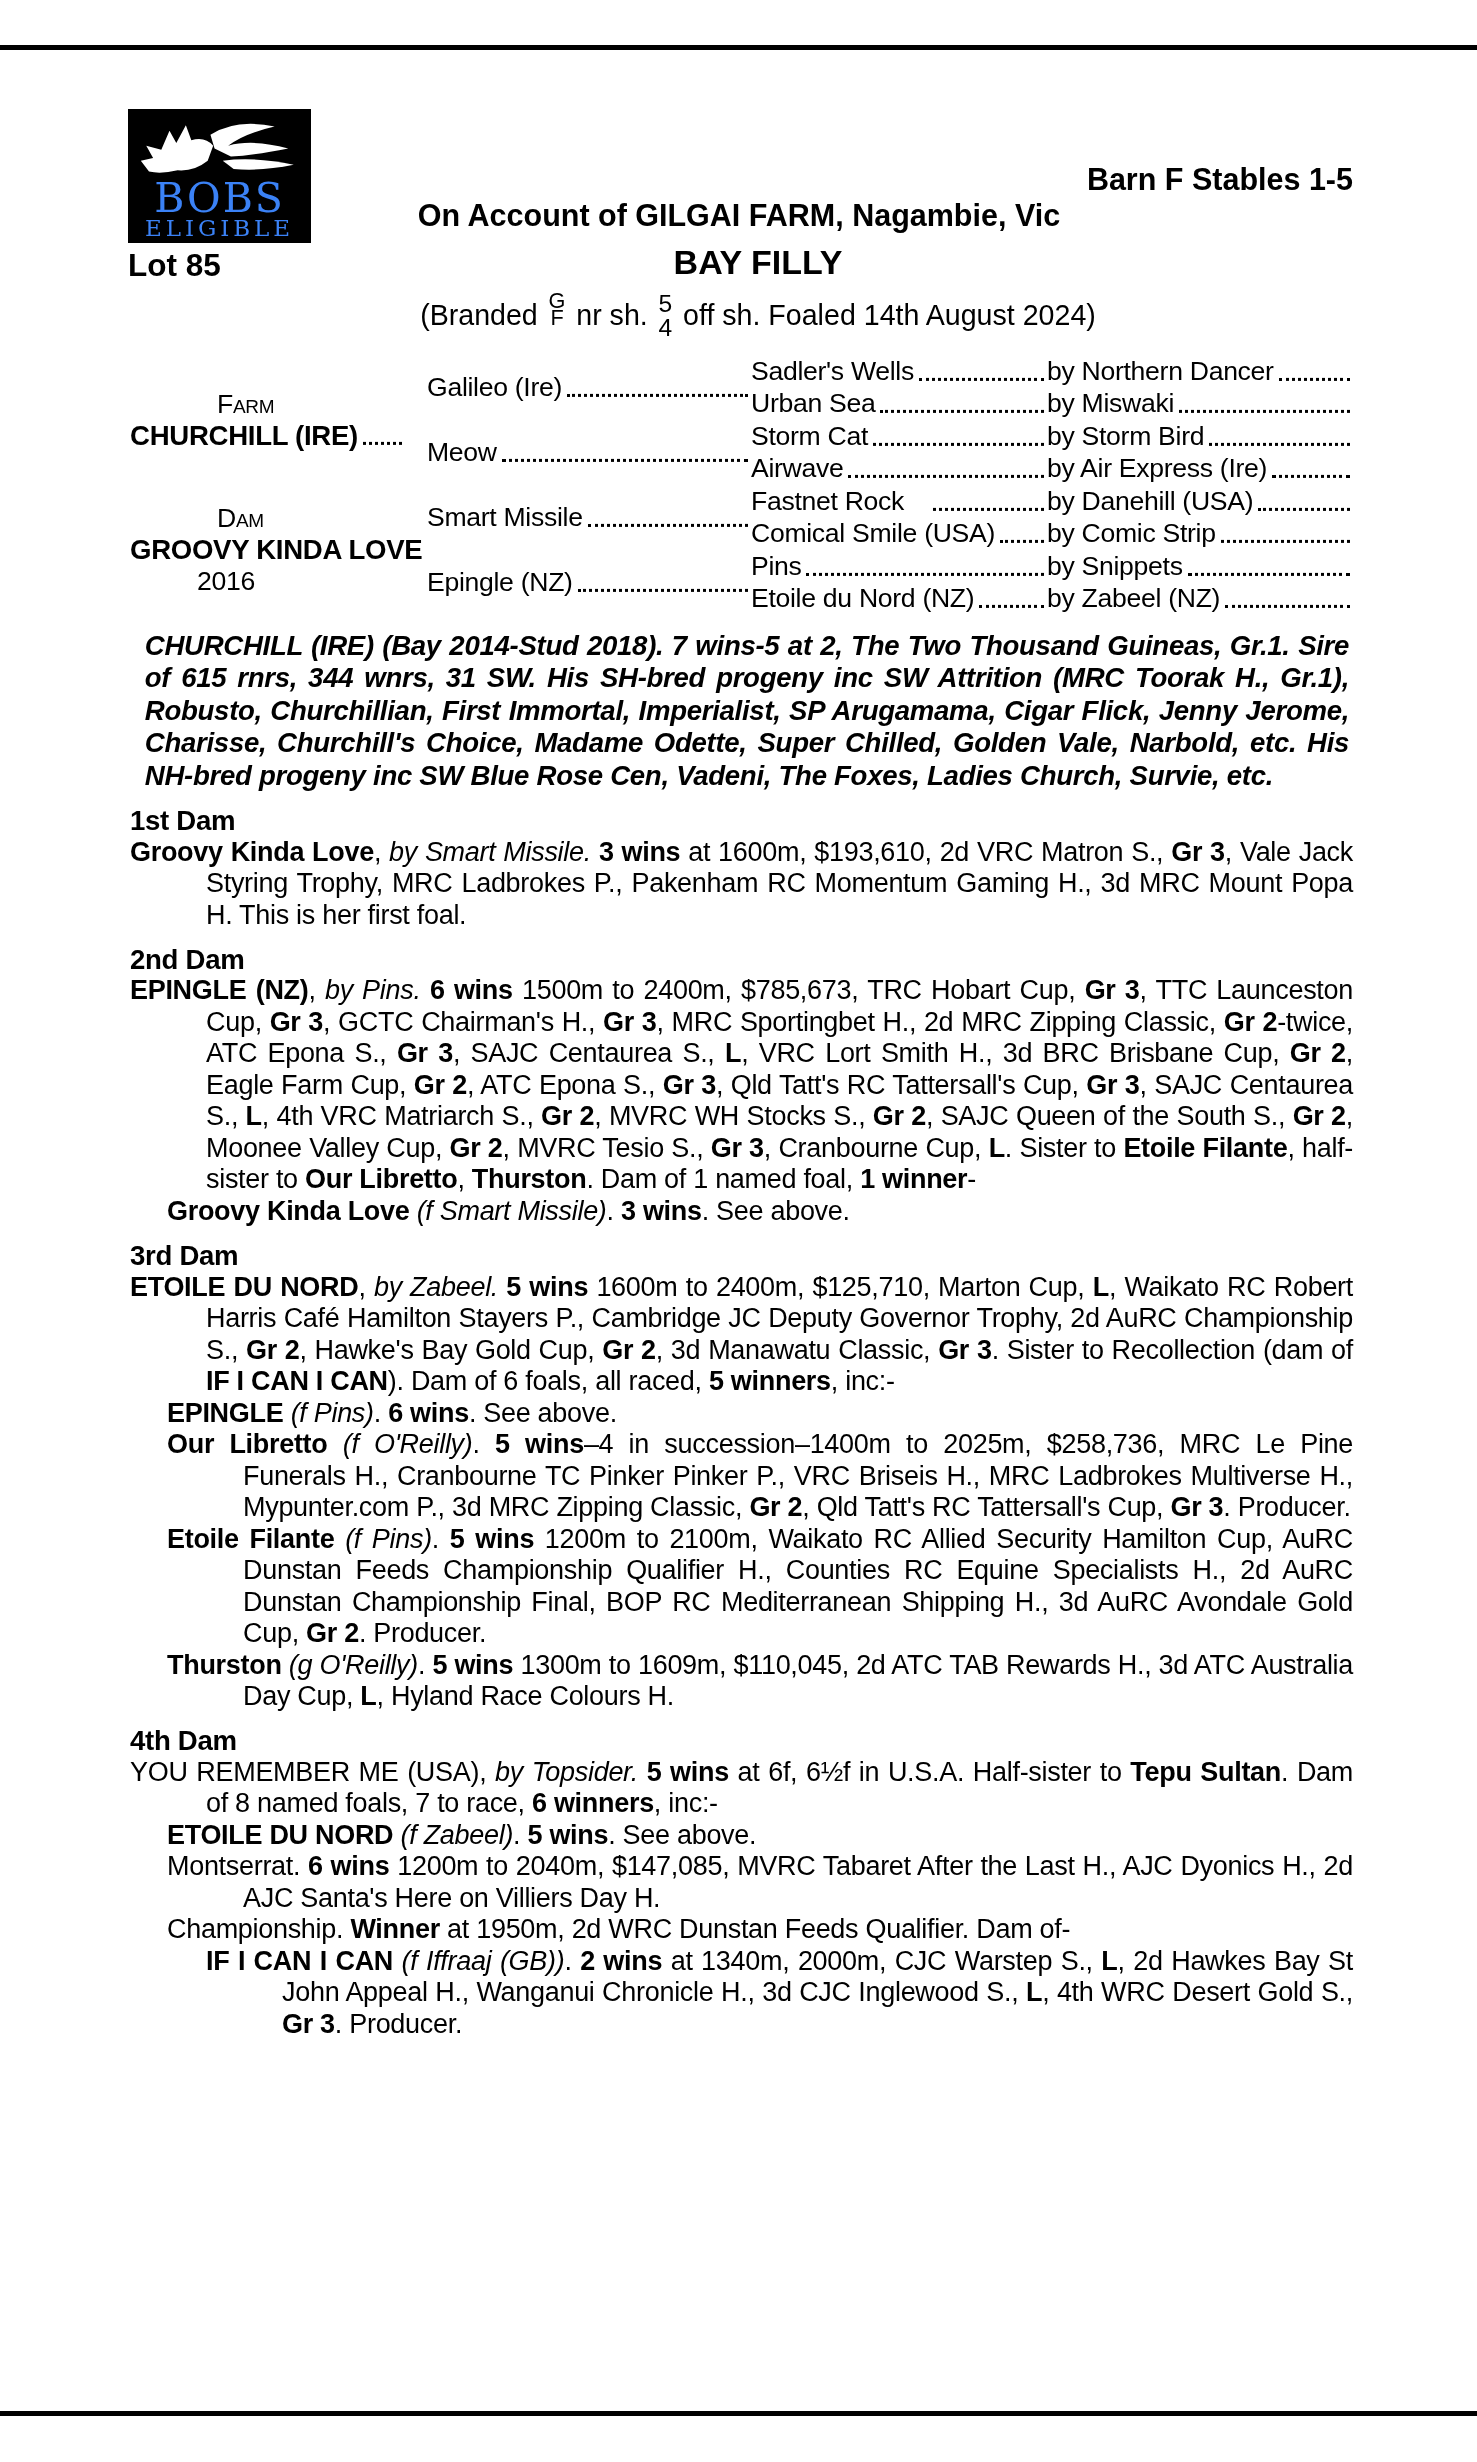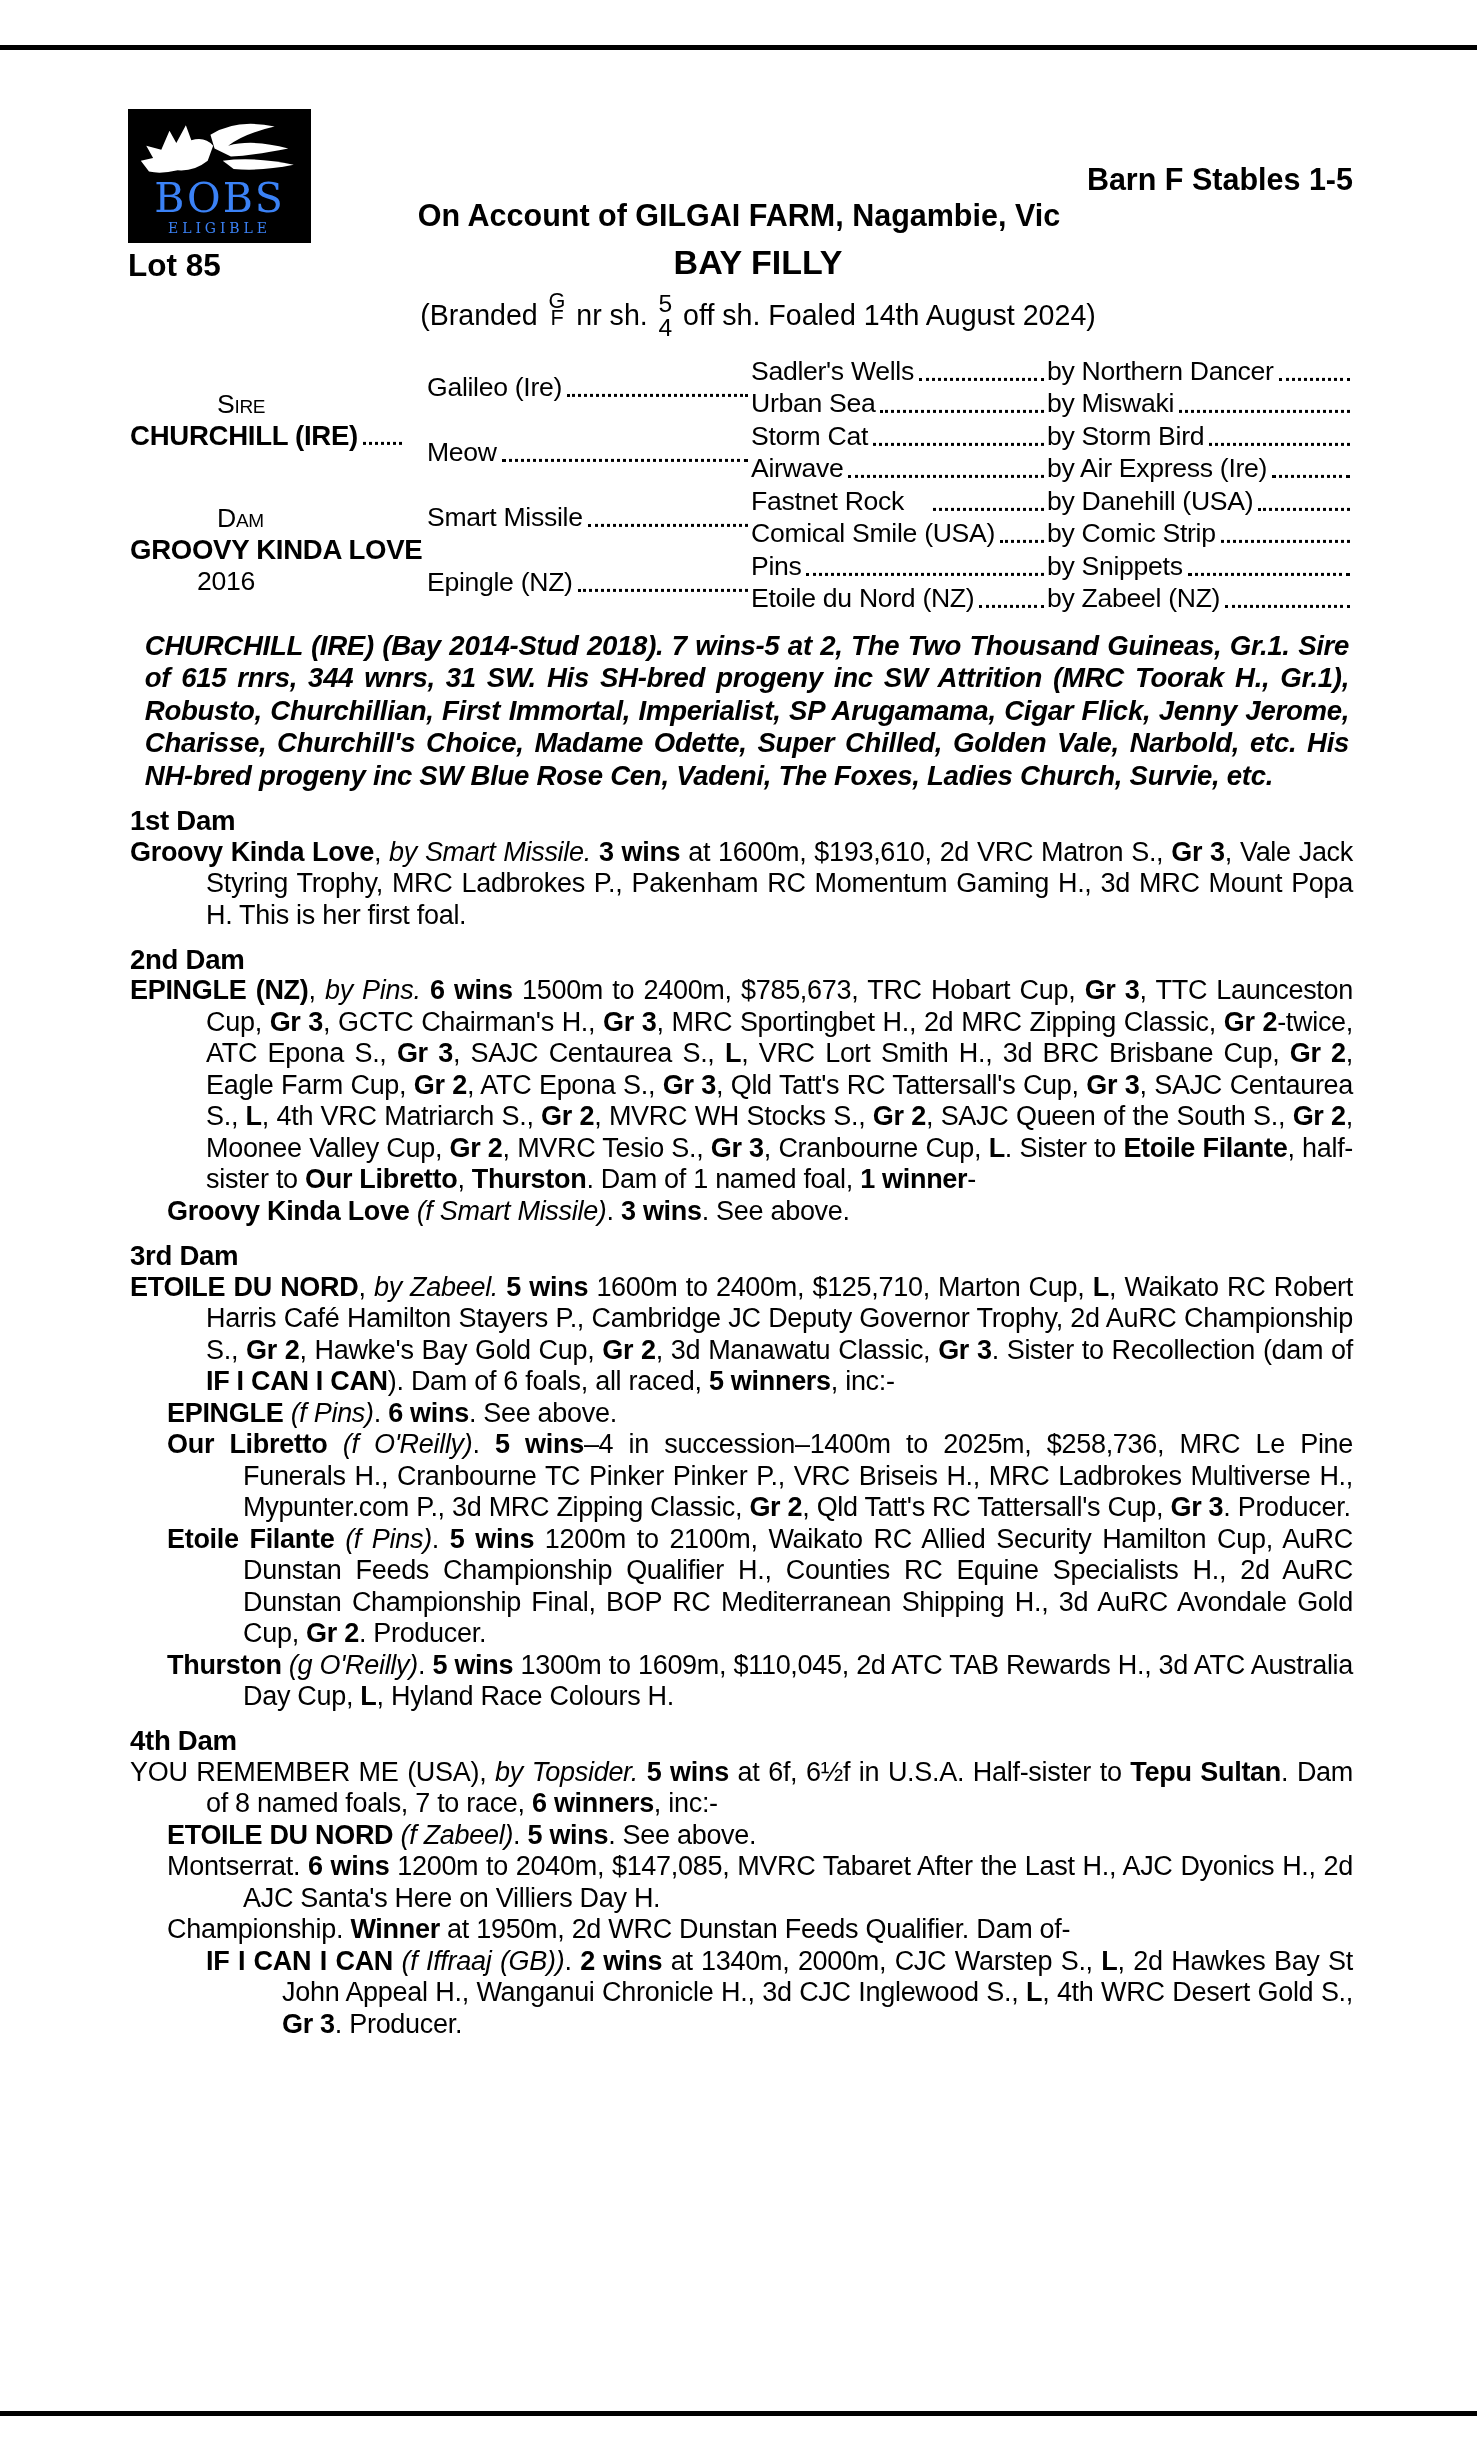--- a/index.html
+++ b/index.html
@@ -8,21 +8,21 @@
   .rule{position:absolute;left:0;right:0;height:4.9px;background:#000;}
   .rule-top{top:45px;}
   .rule-bottom{top:2411px;}
 
   
   .logo{position:absolute;left:128px;top:109px;width:183px;height:134px;background:#000;
         color:#3b82f6;display:flex;flex-direction:column;align-items:center;justify-content:flex-end;
         padding-bottom:4.9px;box-sizing:border-box;}
   .logo svg{position:absolute;top:7.9px;left:9.9px;}
   .logo-bobs{font-family:"DejaVu Serif",serif;font-size:41px;line-height:43px;letter-spacing:2px;}
-  .logo-elig{font-family:"DejaVu Serif",serif;font-size:14px;line-height:17.7px;letter-spacing:3.9px;}
+  .logo-elig{font-family:"DejaVu Serif",serif;font-size:23px;line-height:17.7px;letter-spacing:3.9px;}
 
   
   .barn{position:absolute;top:162px;left:0;width:1353px;text-align:right;
         font-weight:bold;font-size:30.5px;}
   .account{position:absolute;top:198px;left:0;width:1478px;text-align:center;
         font-weight:bold;font-size:30.5px;}
   .lot{position:absolute;top:247px;left:128px;font-weight:bold;font-size:31.5px;}
   .horse-title{position:absolute;top:243px;left:39px;width:1438px;text-align:center;
         font-weight:bold;font-size:34px;}
   .branded{position:absolute;top:292px;left:39px;width:1438px;display:flex;
@@ -98,21 +98,21 @@
       <span>5</span>
       <span>4</span>
     </span>
     <span>off sh. Foaled 14th August 2024)</span>
   </div>
 
   <div class="content">
 
     <div class="pedigree">
       <div class="sire-block">
-        <div class="px-label">Sire</div>
+        <div class="px-label">Farm</div>
         <div class="px-name">
           <span>CHURCHILL (IRE)</span>
           <span class="leader leader-short"></span>
         </div>
       </div>
       <div class="dam-block">
         <div class="px-label">Dam</div>
         <div class="px-name">GROOVY KINDA LOVE</div>
         <div class="px-year">2016</div>
       </div>

